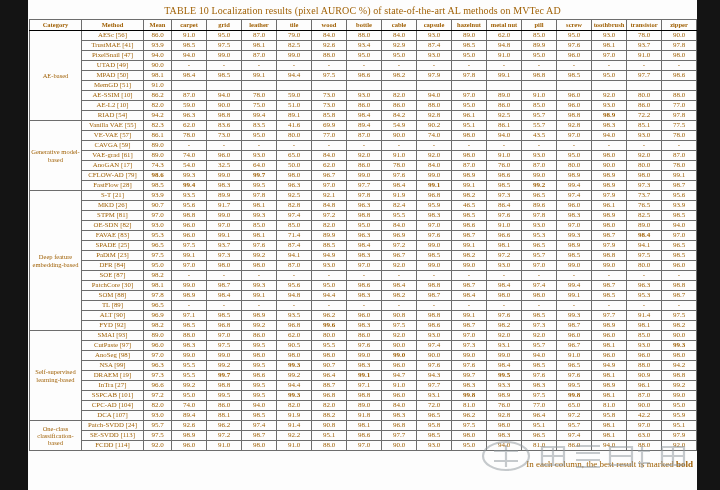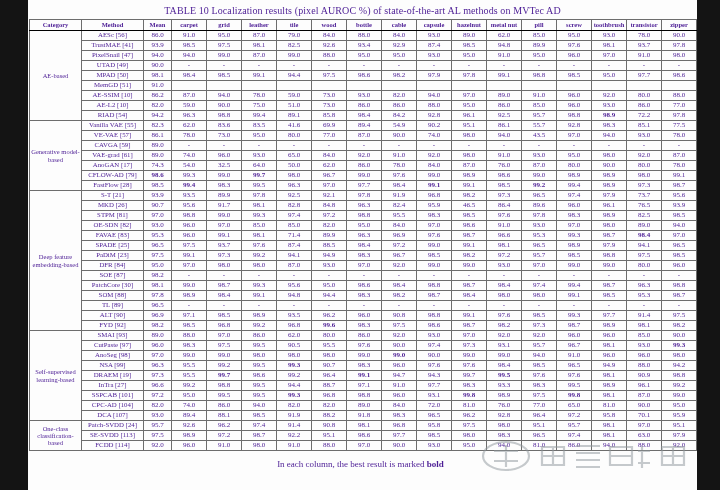--- a/index.html
+++ b/index.html
@@ -1,31 +1,31 @@
 <!DOCTYPE html>
 <html><head>
 <meta charset="utf-8">
 <style>
   html,body{margin:0;padding:0;width:720px;height:490px;background:#141414;overflow:hidden;}
   .page{position:absolute;left:28px;top:0;width:669px;height:490px;background:#fdfdfd;
-        font-family:"Liberation Serif",serif;color:#4c1d95;}
+        font-family:"Liberation Serif",serif;color:#a16207;}
   .bar{position:absolute;top:0;height:490px;background:#141414;}
   .bar.left{left:0;width:28px;}
   .bar.right{left:697px;width:23px;}
   .title{text-align:center;font-size:10px;margin-top:5px;letter-spacing:.1px;}
   table.results{border-collapse:collapse;table-layout:fixed;width:667px;margin:3px 0 8px 1px;
                 border:1.6px solid #000;padding-left:48px;}
   th,td{border:1px solid #6d6d6d;font-size:7px;text-align:center;height:9px;line-height:1;
         padding:0;overflow:hidden;white-space:nowrap;}
   thead th{font-size:6.5px;font-weight:bold;height:10px;border-bottom:1.4px solid #000;}
   td.method{font-size:6.8px;}
   td.cat{font-size:6.5px;white-space:normal;line-height:1.08;padding:0 1px;}
   tr.sec-start td{border-top:1.5px solid #000;}
   td.b{font-weight:bold;}
-  .footer{font-size:9px;text-align:center;margin:4px 4px 0 0;}
+  .footer{font-size:9px;text-align:right;margin:4px 4px 0 0;}
   .footer b{font-weight:bold;}
   .watermark{position:absolute;left:452px;top:437px;width:225px;height:38px;opacity:.5;
              filter:blur(.6px);pointer-events:none;}
 </style>
 </head>
 <body>
 
 <div class="page">
   <div class="title">TABLE 10 Localization results (pixel AUROC %) of state-of-the-art AL methods on MVTec AD</div>
 
@@ -808,21 +808,21 @@
           <td>91.9</td>
           <td>88.2</td>
           <td>91.8</td>
           <td>98.3</td>
           <td>96.5</td>
           <td>96.2</td>
           <td>92.8</td>
           <td>96.4</td>
           <td>97.2</td>
           <td>95.8</td>
-          <td>70.1</td>
+          <td>42.2</td>
           <td>95.9</td>
         </tr>
         <tr class="sec-start">
           <td rowspan="3" class="cat">One-class classification-based</td>
           <td class="method">Patch-SVDD [24]</td>
           <td>95.7</td>
           <td>92.6</td>
           <td>96.2</td>
           <td>97.4</td>
           <td>91.4</td>

